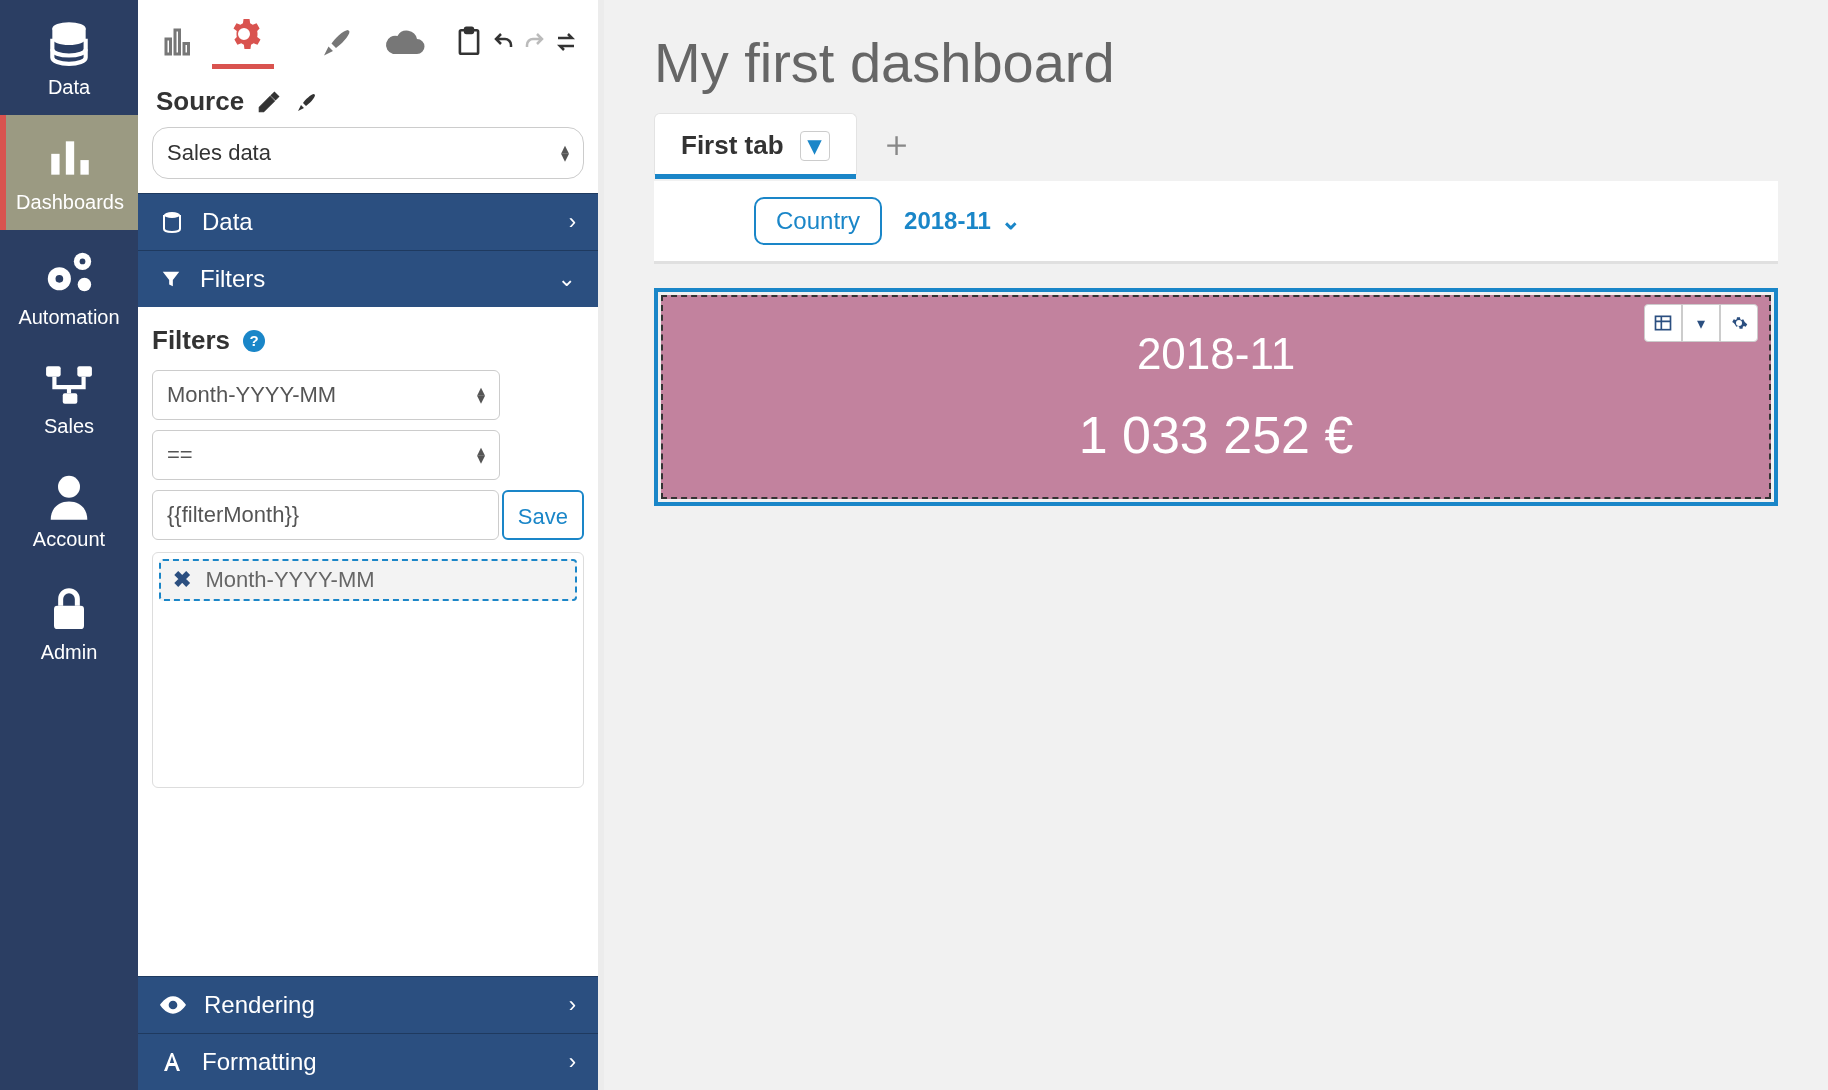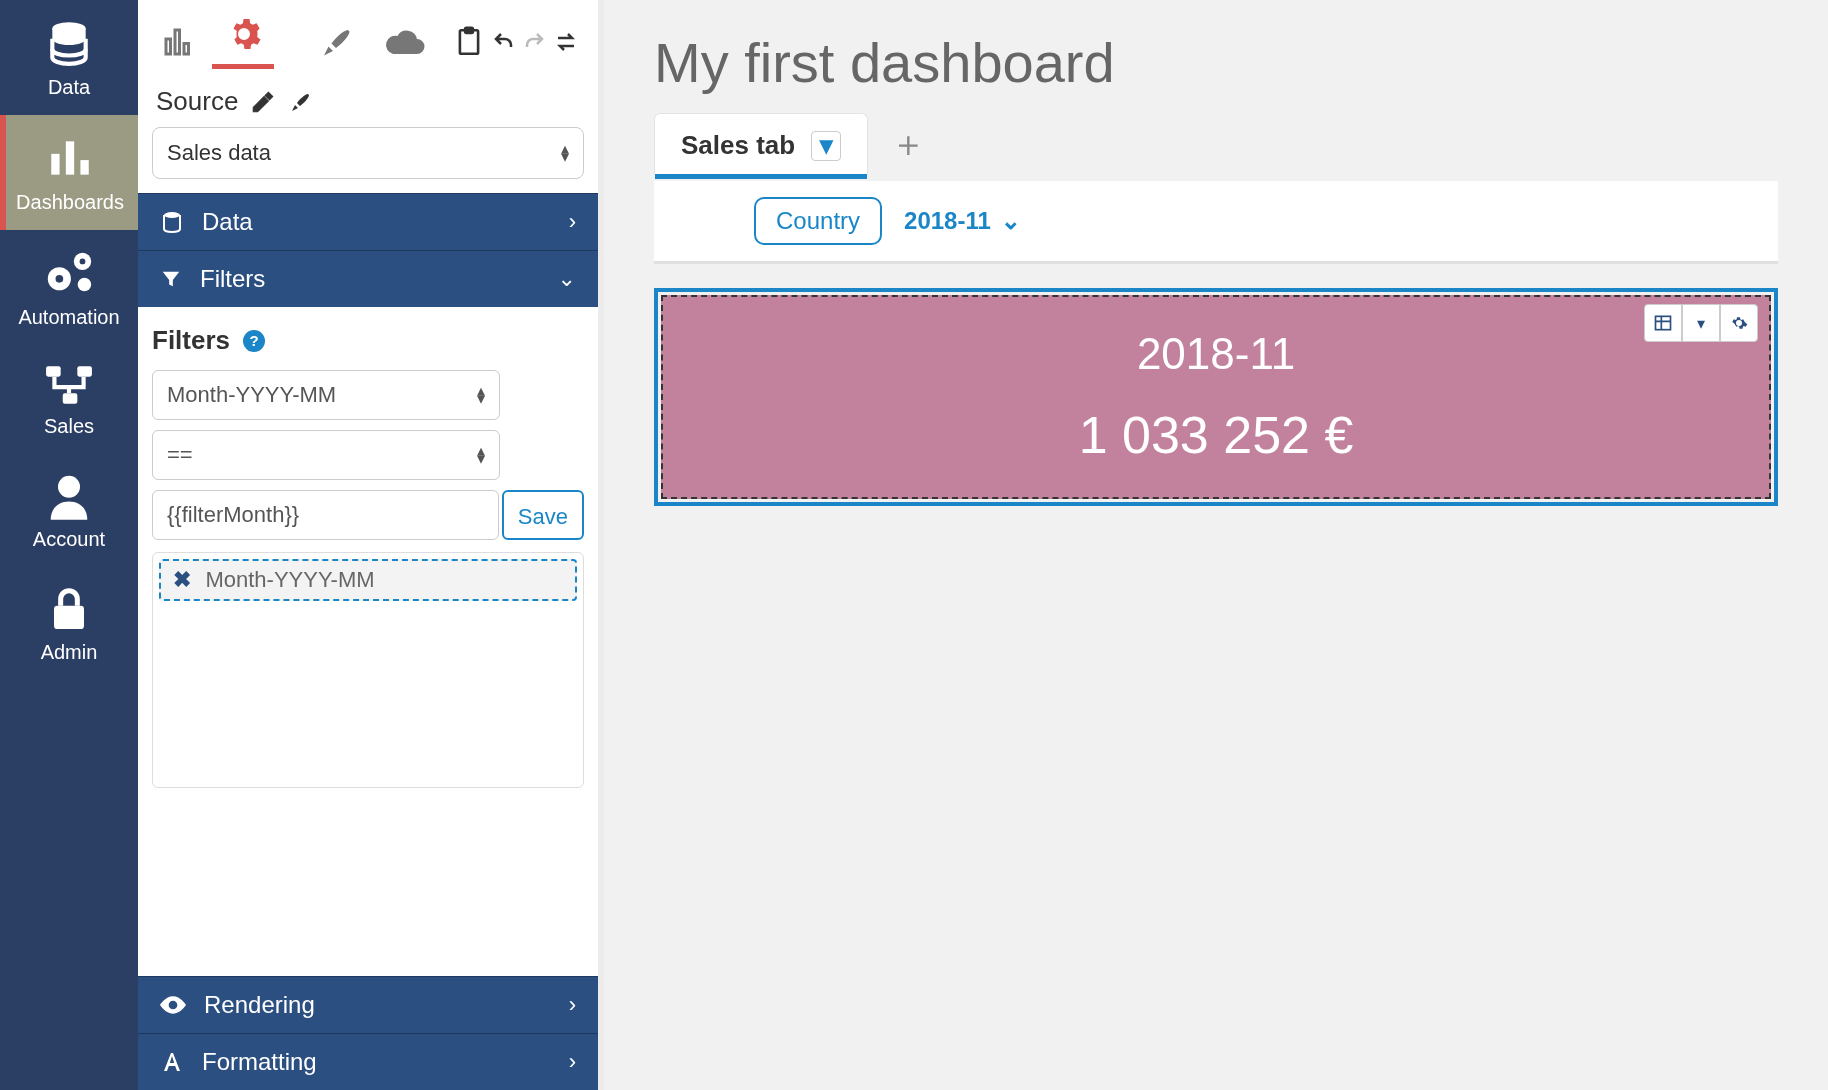--- a/index.html
+++ b/index.html
@@ -54,26 +54,26 @@
   }
   .toolbar .tb { color: #777; cursor: pointer; }
   .toolbar .tb.active { color: #d9534f; }
   .toolbar .tb.active::after{
     content:""; display:block; height:5px; background:#d9534f; margin-top:12px; width:62px; position:relative; left:-14px;
   }
 
   .section-title {
     display:flex; align-items:center; gap:12px;
     padding: 14px 18px 10px 18px;
-    font-size: 26px; font-weight: 400; color:#333;
+    font-size: 26px; font-weight: 700; color:#333;
   }
   .src-select {
     margin: 0 14px 14px 14px;
     height: 52px;
-    border: 1px solid #ccc; border-radius: 8px;
+    border: 1px solid #ccc; border-radius: 16px;
     font-size: 22px; padding: 0 14px;
     display:flex; align-items:center; justify-content:space-between;
     background:#fff;
   }
   .accordion {
     background: #2b4f80;
     color: #fff;
     display: flex; align-items: center;
     gap: 18px;
     padding: 14px 22px;
@@ -357,21 +357,21 @@
         <span class="arrow">›</span>
       </div>
     </div>
   </div>
 
   <div class="main">
     <div class="title">My first dashboard</div>
 
     <div class="tabs">
       <div class="tab">
-        <span>Sales tab</span>
+        <span>First tab</span>
         <span class="dd">▾</span>
       </div>
       <span class="add-tab">＋</span>
     </div>
 
     <div class="filterbar">
       <span class="pill">Country</span>
       <span class="date-dd">
         <span>2018-11</span>
         <span>⌄</span>

